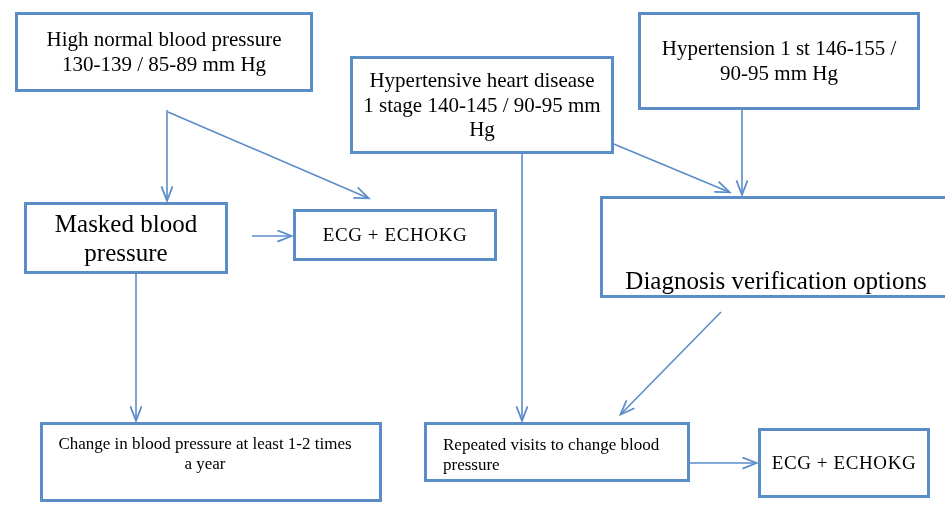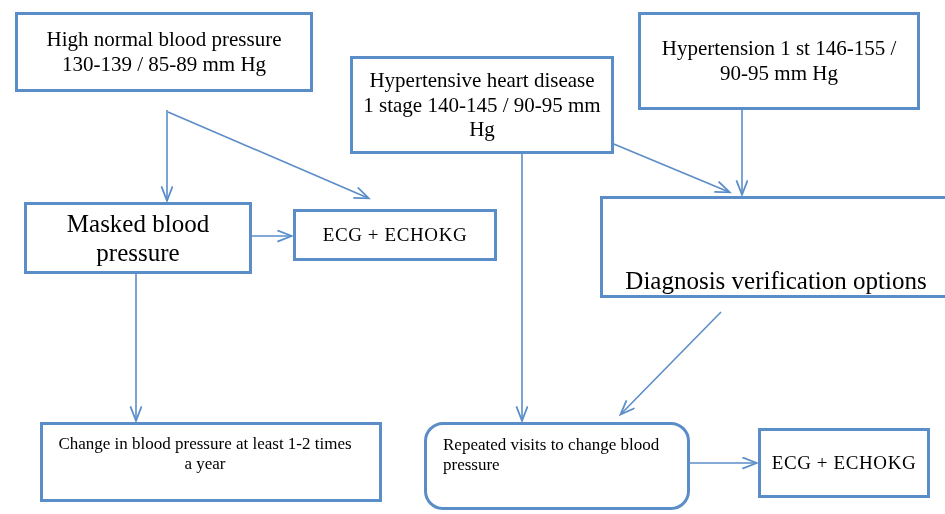--- a/index.html
+++ b/index.html
@@ -84,37 +84,37 @@
   </div>
 
   <div class="node v-center t-center mid pad-c" style="left: 350px; top: 12px; width: 264px; height: 98px; margin-top: 44px;">
     <span class="label">Hypertensive heart disease 1 stage  140-145 / 90-95 mm Hg</span>
   </div>
 
   <div class="node v-center t-center mid pad-c" style="left: 638px; top: 12px; width: 282px; height: 98px;">
     <span class="label">Hypertension 1 st 146-155 / 90-95 mm Hg</span>
   </div>
 
-  <div class="node v-center t-center big pad-c" style="left: 24px; top: 202px; width: 228px; height: 72px;">
+  <div class="node v-center t-center big pad-c" style="left: 24px; top: 202px; width: 204px; height: 72px;">
     <span class="label">Masked blood pressure</span>
   </div>
 
   <div class="node v-center t-center caps pad-c" style="left: 293px; top: 209px; width: 204px; height: 52px;">
     <span class="label">ECG + ECHOKG</span>
   </div>
 
   <div class="node v-center t-center big pad-c" style="left: 600px; top: 196px; width: 352px; height: 102px; align-items: flex-end;">
     <span class="label">Diagnosis verification options</span>
   </div>
 
   <div class="node v-top t-center small pad-a" style="left: 40px; top: 422px; width: 342px; height: 80px;">
     <span class="label">Change in blood pressure at least 1-2 times a year</span>
   </div>
 
-  <div class="node v-top t-left small pad-b" style="left: 424px; top: 422px; width: 266px; height: 88px; border-radius: 19px;">
+  <div class="node v-top t-left small pad-b" style="left: 424px; top: 422px; width: 266px; height: 60px;">
     <span class="label">Repeated visits to change blood pressure</span>
   </div>
 
   <div class="node v-center t-center caps pad-c" style="left: 758px; top: 428px; width: 172px; height: 70px;">
     <span class="label">ECG + ECHOKG</span>
   </div>
 
 </div>
 
 </body></html>

